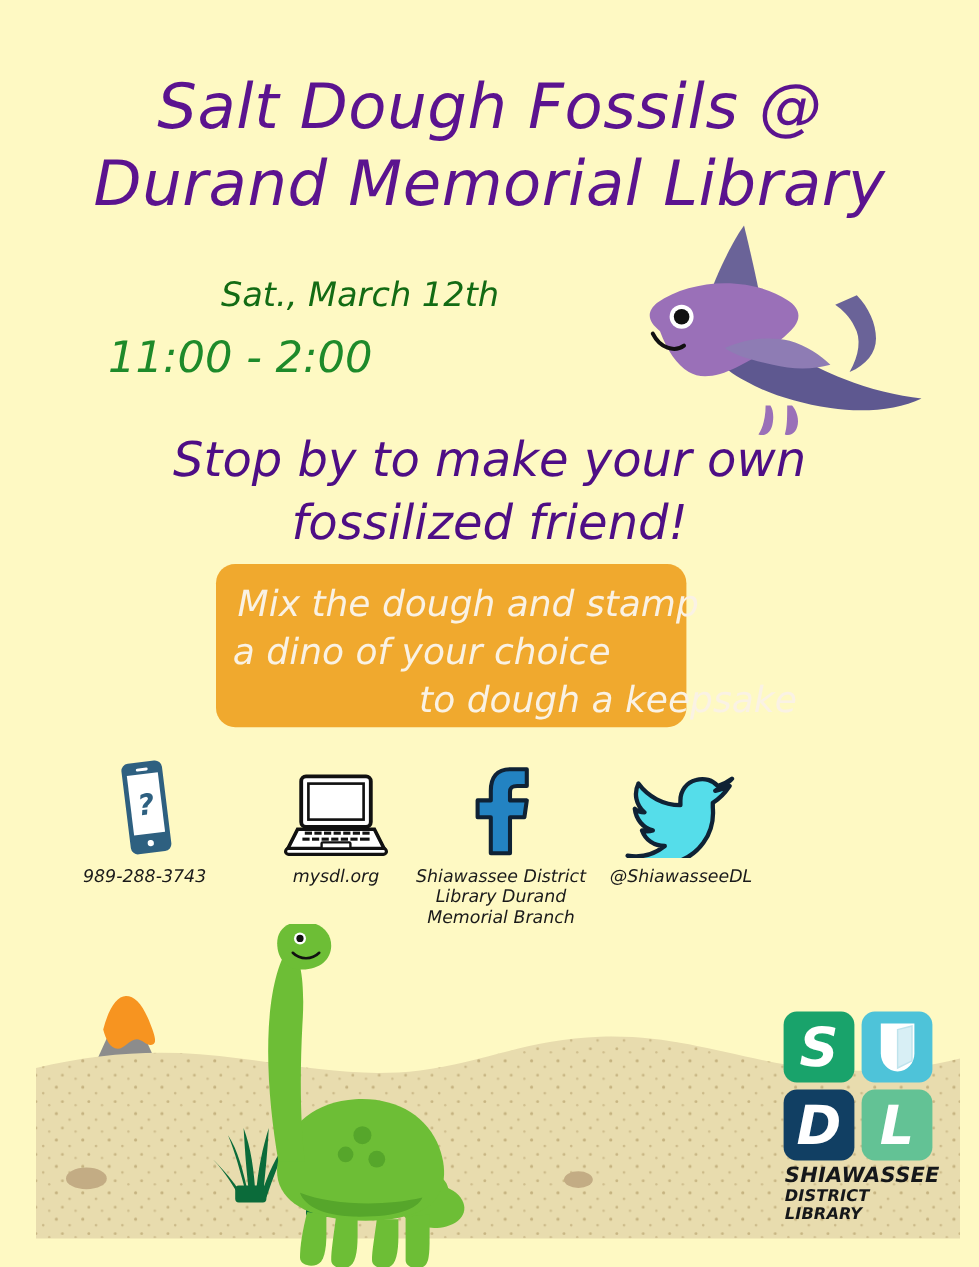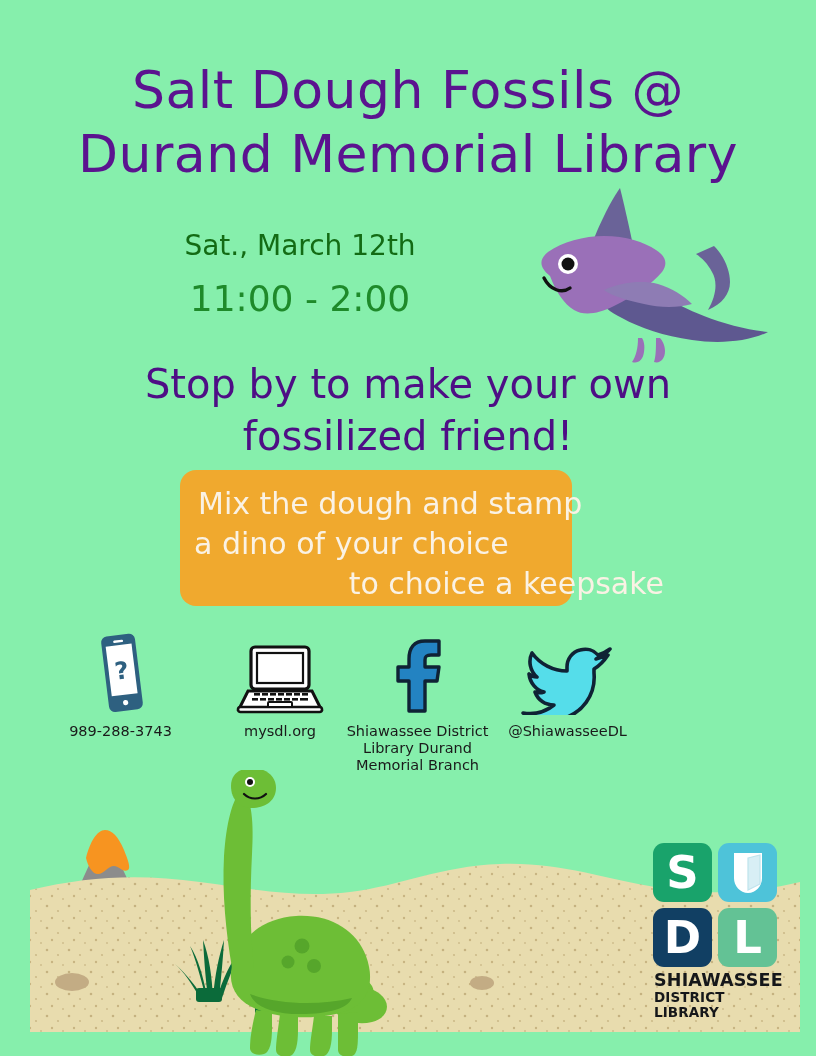--- a/index.html
+++ b/index.html
@@ -5,23 +5,24 @@
 <style>
   html, body {
     margin: 0;
     padding: 0;
     background: #ffffff;
   }
   #poster {
     position: relative;
     width: 816px;
     height: 1056px;
-    background: #86efac;
+    background: #fef9c3;
     overflow: hidden;
     font-family: "DejaVu Sans", sans-serif;
+    font-style: italic;
   }
 
   
   .title {
     position: absolute;
     left: 0;
     top: 58px;
     width: 816px;
     text-align: center;
     color: #5B138F;
@@ -44,21 +45,20 @@
     color: #136B14;
     font-size: 28px;
     line-height: 48px;
     white-space: nowrap;
   }
   .time-line {
     position: absolute;
     left: 90px;
     top: 278px;
     width: 420px;
-    text-align: center;
     color: #1E8A2A;
     font-size: 36px;
     line-height: 42px;
     white-space: nowrap;
   }
 
   
   .message {
     position: absolute;
     left: 40px;
@@ -219,21 +219,21 @@
 
   <div class="message">
     <span>Stop by to make your own</span><br>
     <span>fossilized friend!</span>
   </div>
 
   <div class="callout">
     <div class="callout-text">
       <span class="l1">Mix the dough and stamp</span>
       <span class="l2">a dino of your choice</span>
-      <span class="l3">to choice a keepsake</span>
+      <span class="l3">to dough a keepsake</span>
     </div>
   </div>
 
   <div class="contact-row">
 
     <div class="contact-item" id="item-phone">
       <div class="contact-icon">
         <svg width="60" height="84" viewBox="0 0 60 84">
           <g transform="rotate(-7 30 42)">
             <rect x="14" y="4" width="34" height="76" rx="6" fill="#2E6080"></rect>

